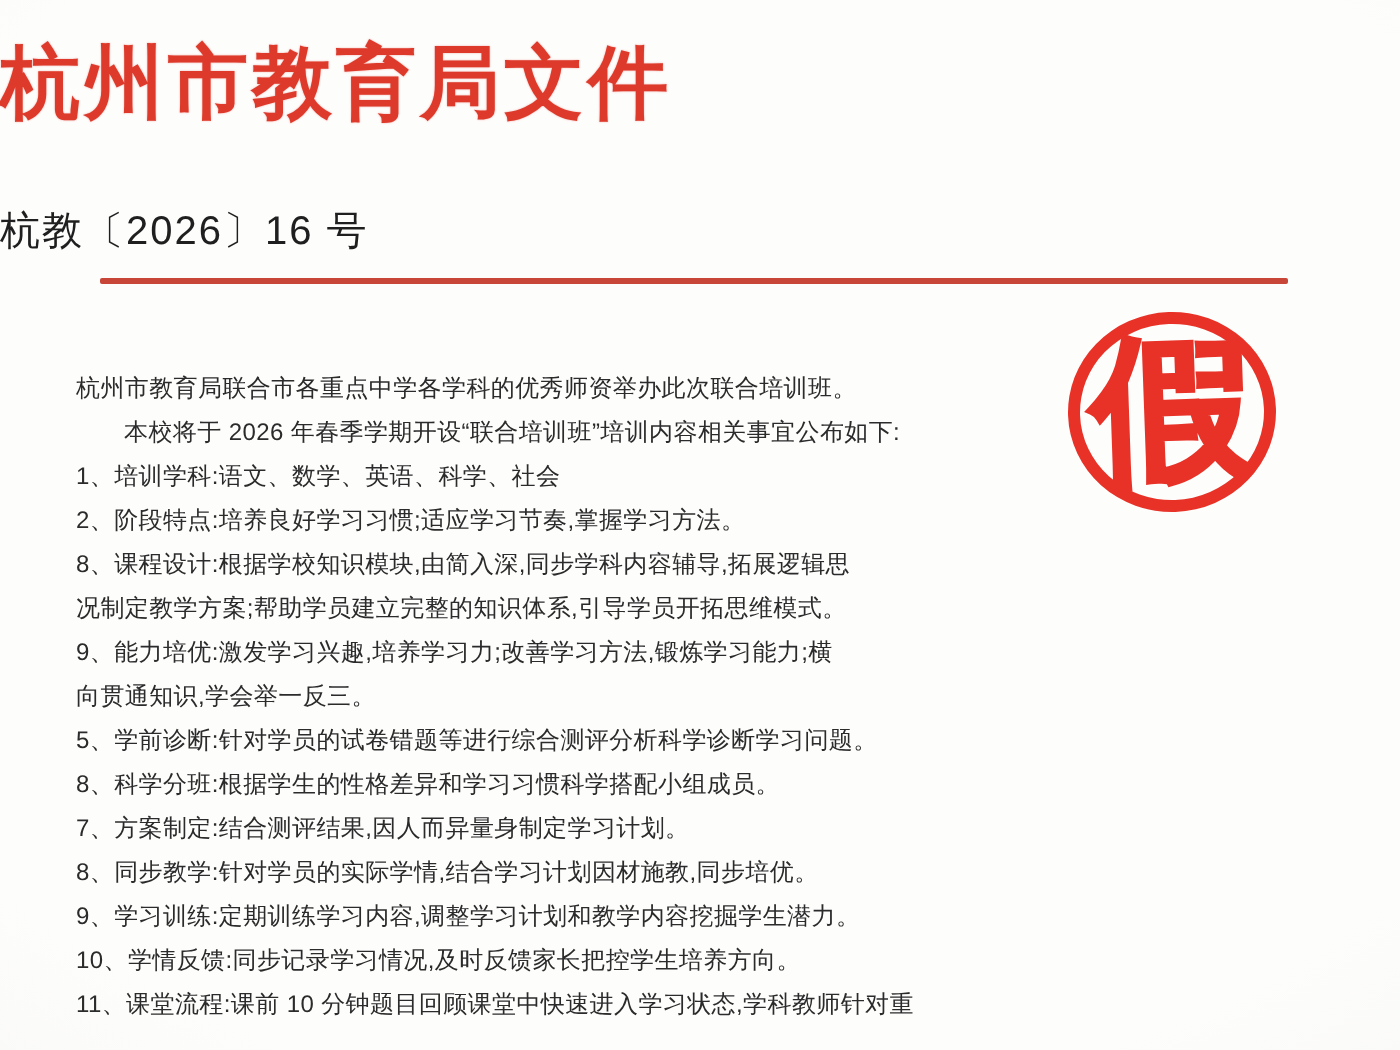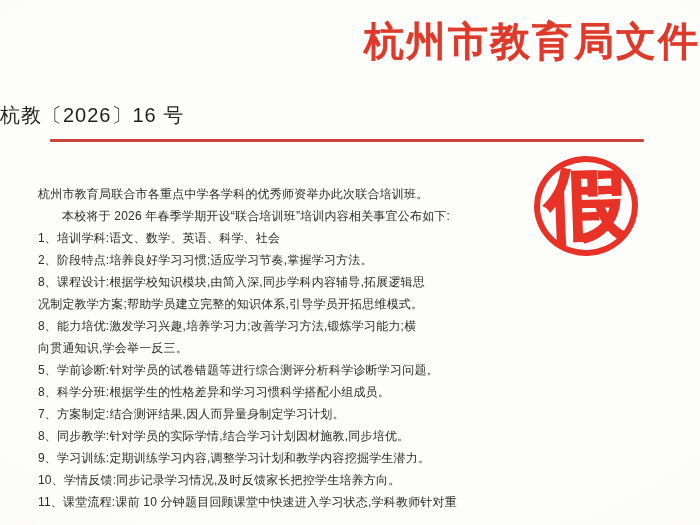--- a/index.html
+++ b/index.html
@@ -13,21 +13,21 @@
     width: 700px;
     height: 525px;
     overflow: hidden;
     background: radial-gradient(ellipse 120% 110% at 50% 45%, #fdfdfc 55%, #f4f3f0 92%, #ecebe8 100%);
   }
   .agency-title {
     position: absolute;
     top: 14px;
     left: 0;
     width: 100%;
-    text-align: right;
+    text-align: left;
     font-size: 40px;
     font-weight: 700;
     letter-spacing: 2px;
     color: var(--title-red, #dd3a2b);
     text-shadow: 0 0 1px rgba(221,58,43,.45);
   }
   .doc-number {
     position: absolute;
     top: 102px;
     left: 0;
@@ -96,21 +96,21 @@
 
   <div class="red-rule"></div>
 
   <div class="doc-body">
     <p class="body-line">杭州市教育局联合市各重点中学各学科的优秀师资举办此次联合培训班。</p>
       <p class="body-line" style="padding-left: 2em;">本校将于 2026 年春季学期开设“联合培训班”培训内容相关事宜公布如下:</p>
       <p class="body-line">1、培训学科:语文、数学、英语、科学、社会</p>
       <p class="body-line">2、阶段特点:培养良好学习习惯;适应学习节奏,掌握学习方法。</p>
       <p class="body-line">8、课程设计:根据学校知识模块,由简入深,同步学科内容辅导,拓展逻辑思</p>
       <p class="body-line">况制定教学方案;帮助学员建立完整的知识体系,引导学员开拓思维模式。</p>
-      <p class="body-line">8、能力培优:激发学习兴趣,培养学习力;改善学习方法,锻炼学习能力;横</p>
+      <p class="body-line">9、能力培优:激发学习兴趣,培养学习力;改善学习方法,锻炼学习能力;横</p>
       <p class="body-line">向贯通知识,学会举一反三。</p>
       <p class="body-line">5、学前诊断:针对学员的试卷错题等进行综合测评分析科学诊断学习问题。</p>
       <p class="body-line">8、科学分班:根据学生的性格差异和学习习惯科学搭配小组成员。</p>
       <p class="body-line">7、方案制定:结合测评结果,因人而异量身制定学习计划。</p>
       <p class="body-line">8、同步教学:针对学员的实际学情,结合学习计划因材施教,同步培优。</p>
       <p class="body-line">9、学习训练:定期训练学习内容,调整学习计划和教学内容挖掘学生潜力。</p>
       <p class="body-line">10、学情反馈:同步记录学习情况,及时反馈家长把控学生培养方向。</p>
       <p class="body-line">11、课堂流程:课前 10 分钟题目回顾课堂中快速进入学习状态,学科教师针对重</p>
   </div>
 

